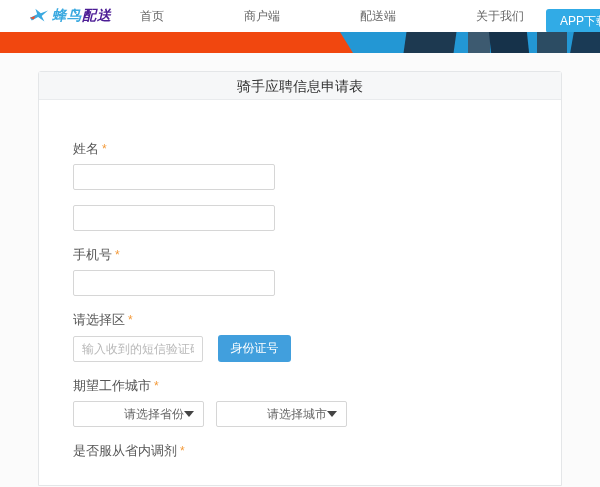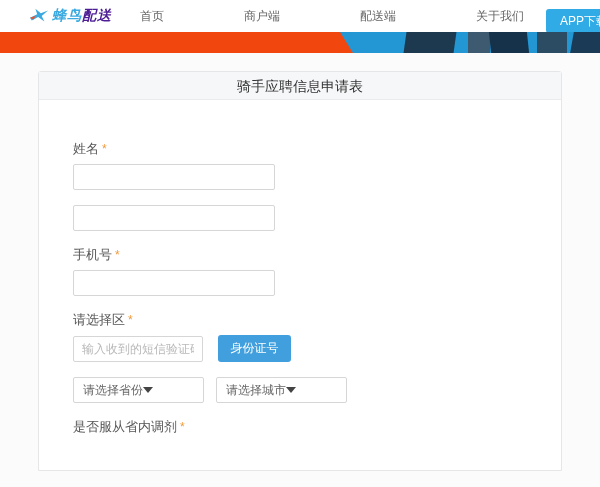--- a/index.html
+++ b/index.html
@@ -93,21 +93,21 @@
     border:none; border-radius:3px;
     font-size:12px; cursor:pointer;
     font-family:"Liberation Sans", sans-serif;
   }
 
   .select-row { display:flex; }
   .fake-select {
     width:131px; height:26px;
     border:1px solid #d6d6d6; border-radius:2px;
     background:#fff;
-    display:flex; align-items:center; justify-content:flex-start;
+    display:flex; align-items:center; justify-content:flex-end;
     padding:0 9px; margin-right:12px;
     font-size:12px; color:#666; cursor:pointer;
   }
   .caret {
     width:0; height:0; flex:none;
     border-left:5px solid transparent;
     border-right:5px solid transparent;
     border-top:6px solid #444;
   }
 </style>
@@ -168,20 +168,23 @@
         <div class="form-label">
           <span>请选择区</span><span class="req">*</span>
         </div>
         <div class="sms-row">
           <input class="text-input" type="text" placeholder="输入收到的短信验证码" style="">
           <button class="send-btn">身份证号</button>
         </div>
       </div>
 
       <div class="form-group">
+        <div class="form-label">
+          <span>期望工作城市</span><span class="req">*</span>
+        </div>
         <div class="select-row">
           <div class="fake-select">
             <span>请选择省份</span>
             <span class="caret"></span>
           </div>
           <div class="fake-select">
             <span>请选择城市</span>
             <span class="caret"></span>
           </div>
         </div>

